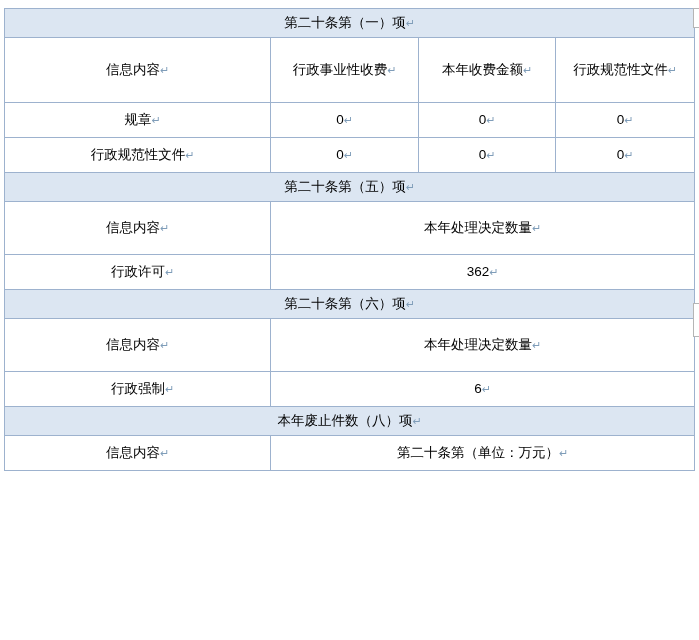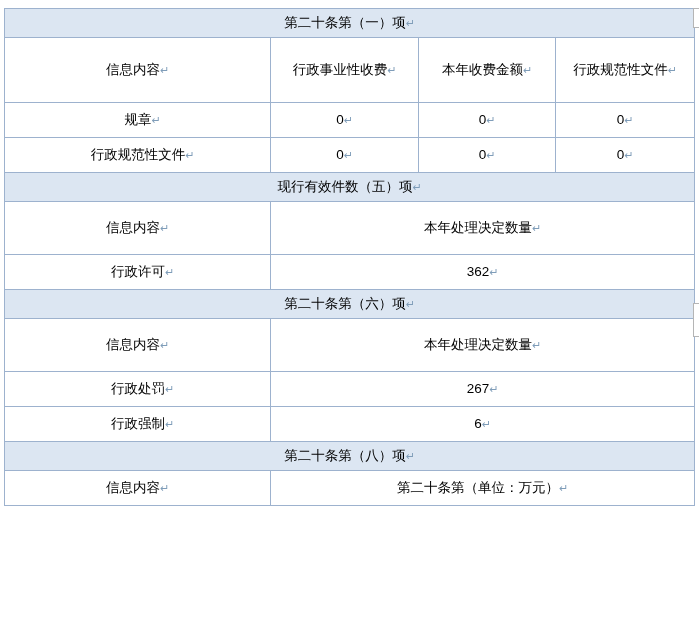--- a/index.html
+++ b/index.html
@@ -106,49 +106,45 @@
       <td class="num"><span>0</span><span class="mark">↵</span></td>
     </tr>
     <tr class="data-row">
       <td class="cell-left"><span>行政规范性文件</span><span class="mark">↵</span></td>
       <td class="num"><span>0</span><span class="mark">↵</span></td>
       <td class="num"><span>0</span><span class="mark">↵</span></td>
       <td class="num"><span>0</span><span class="mark">↵</span></td>
     </tr>
 
     <tr class="section-head">
-      <td colspan="4"><span>现行有效件数（五）项</span><span class="mark">↵</span></td>
+      <td colspan="4"><span>第二十条第（五）项</span><span class="mark">↵</span></td>
     </tr>
     <tr class="hdr-row short">
       <td><span>信息内容</span><span class="mark">↵</span></td>
       <td colspan="3"><span>本年处理决定数量</span><span class="mark">↵</span></td>
     </tr>
     <tr class="data-row">
       <td class="cell-left"><span>行政许可</span><span class="mark">↵</span></td>
       <td colspan="3" class="num"><span>362</span><span class="mark">↵</span></td>
     </tr>
 
     <tr class="section-head">
       <td colspan="4"><span>第二十条第（六）项</span><span class="mark">↵</span></td>
     </tr>
     <tr class="hdr-row short">
       <td><span>信息内容</span><span class="mark">↵</span></td>
       <td colspan="3"><span>本年处理决定数量</span><span class="mark">↵</span></td>
     </tr>
     <tr class="data-row">
-      <td class="cell-left"><span>行政处罚</span><span class="mark">↵</span></td>
-      <td colspan="3" class="num"><span>267</span><span class="mark">↵</span></td>
-    </tr>
-    <tr class="data-row">
       <td class="cell-left"><span>行政强制</span><span class="mark">↵</span></td>
       <td colspan="3" class="num"><span>6</span><span class="mark">↵</span></td>
     </tr>
 
     <tr class="section-head">
-      <td colspan="4"><span>第二十条第（八）项</span><span class="mark">↵</span></td>
+      <td colspan="4"><span>本年废止件数（八）项</span><span class="mark">↵</span></td>
     </tr>
     <tr class="data-row">
       <td><span>信息内容</span><span class="mark">↵</span></td>
       <td colspan="3"><span>第二十条第（单位：万元）</span><span class="mark">↵</span></td>
     </tr>
   </tbody>
     </table>
 
   <div class="edge-mark" style="top:0px;height:18px;"></div>
   <div class="edge-mark" style="top:295px;height:32px;"></div>

